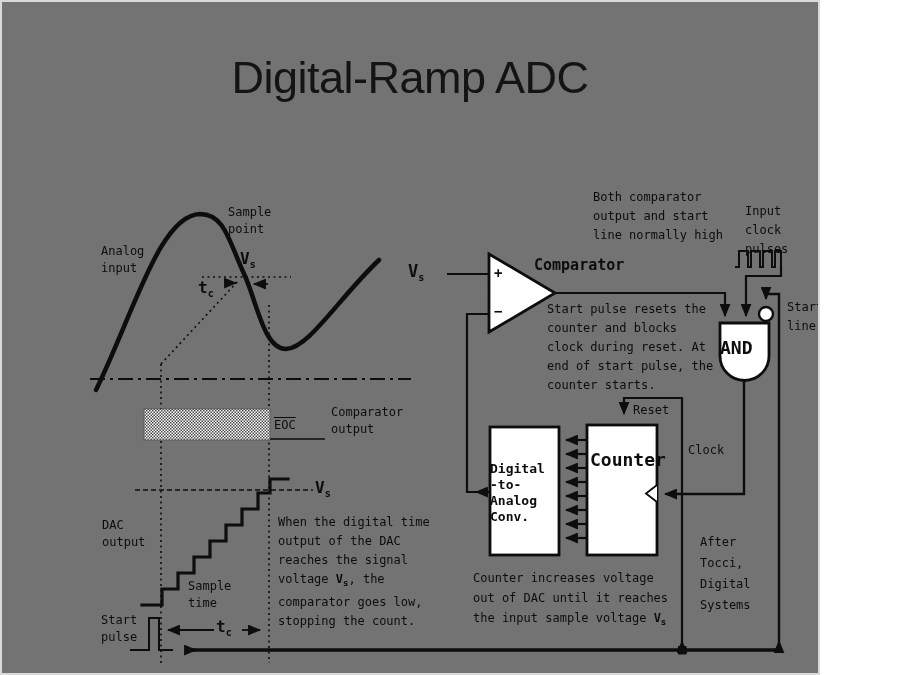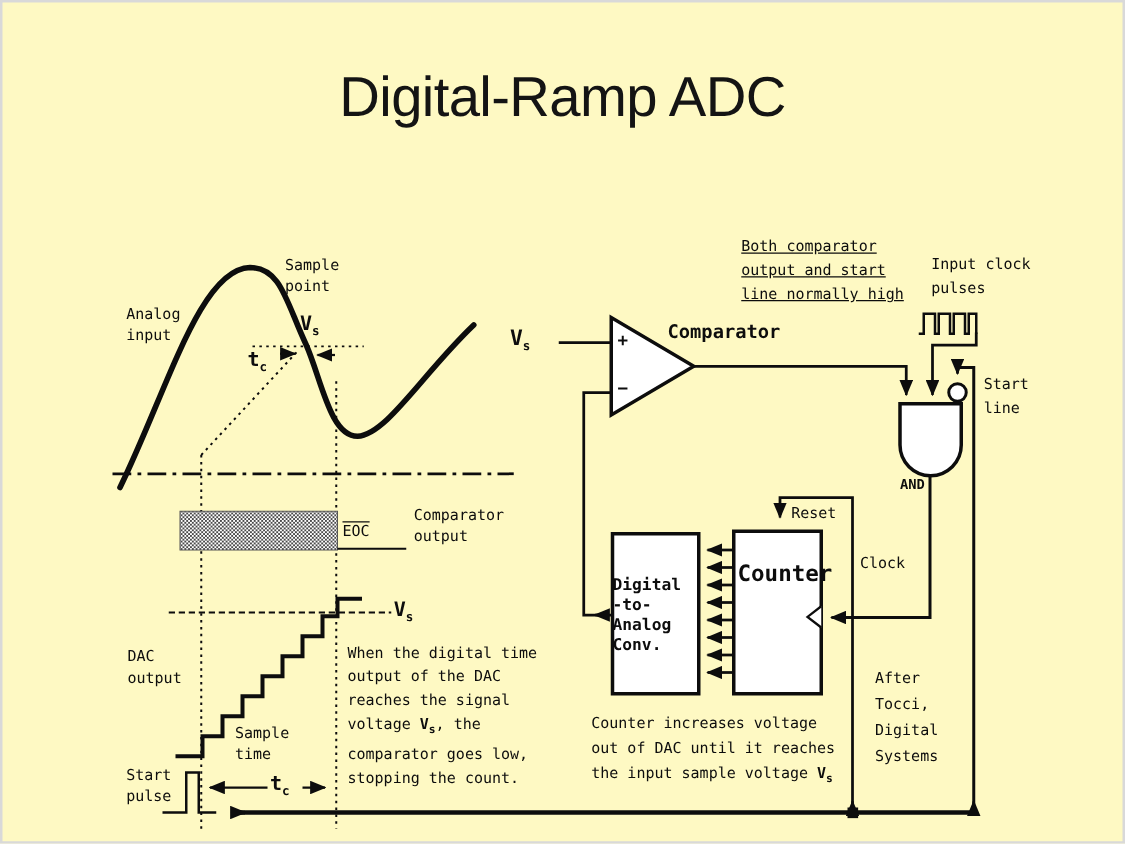--- a/index.html
+++ b/index.html
@@ -1,17 +1,17 @@
 <!DOCTYPE html>
 <html><head>
 <meta charset="utf-8">
 <style>
   html,body{margin:0;padding:0;background:#fff;}
   #slide{
-    position:relative; width:900px; height:675px; background:#fef9c3;
+    position:relative; width:820px; height:675px; background:#737373;
     box-sizing:border-box; border:2px solid #d9d9d9; overflow:hidden;
     font-family:"DejaVu Sans Mono", monospace; color:#0d0d0d;
   }
   .title{
     position:absolute; left:0; right:0; top:50px; text-align:center;
     font-family:"Liberation Sans", sans-serif; font-size:45px; font-weight:500;
     color:#141414; letter-spacing:-0.5px;
   }
   svg{position:absolute; left:0; top:0;}
   .lbl{position:absolute; white-space:pre-line; font-size:12px; line-height:17px;}
@@ -135,28 +135,33 @@
 output of the DAC
 reaches the signal
 voltage </span><span class="vsb"><span>V</span><sub>s</sub></span><span>, the
 comparator goes low,
 stopping the count.</span></div>
 
   <div class="big" style="position:absolute; left:406px; top:261px; font-size:17px;"><span>V</span><sub>s</sub></div>
   <div class="b" style="position:absolute; left:492px; top:263px; font-size:14px;">+</div>
   <div class="b" style="position:absolute; left:492px; top:301px; font-size:14px;">−</div>
   <div class="b" style="position:absolute; left:532px; top:254px; font-size:15px;">Comparator</div>
-  <div class="note" style="left:591px; top:186px;text-decoration:underline;">Both comparator
+  <div class="note" style="left:591px; top:186px;">Both comparator
 output and start
 line normally high</div>
   <div class="note" style="left:743px; top:200px;">Input clock
 pulses</div>
   <div class="note" style="left:785px; top:296px;">Start
 line</div>
-  <div class="b ctr" style="position:absolute; left:718px; top:335px; width:49px; font-size:11px;margin-top:44px;">AND</div>
+  <div class="note" style="left:545px; top:298px;">Start pulse resets the
+counter and blocks
+clock during reset. At
+end of start pulse, the
+counter starts.</div>
+  <div class="b ctr" style="position:absolute; left:718px; top:335px; width:49px; font-size:18px;">AND</div>
   <div class="lbl" style="left:631px; top:400px;">Reset</div>
   <div class="b" style="position:absolute; left:588px; top:447px; font-size:18px;">Counter</div>
   <div class="lbl" style="left:686px; top:440px;">Clock</div>
   <div class="boxlbl ctr" style="position:absolute; left:488px; top:459px; width:69px; white-space:pre-line;">Digital
 -to-
 Analog
 Conv.</div>
   <div class="note" style="left:471px; top:566px; line-height:20px;"><span>Counter increases voltage
 out of DAC until it reaches
 the input sample voltage </span><span class="vsb"><span>V</span><sub>s</sub></span></div>

